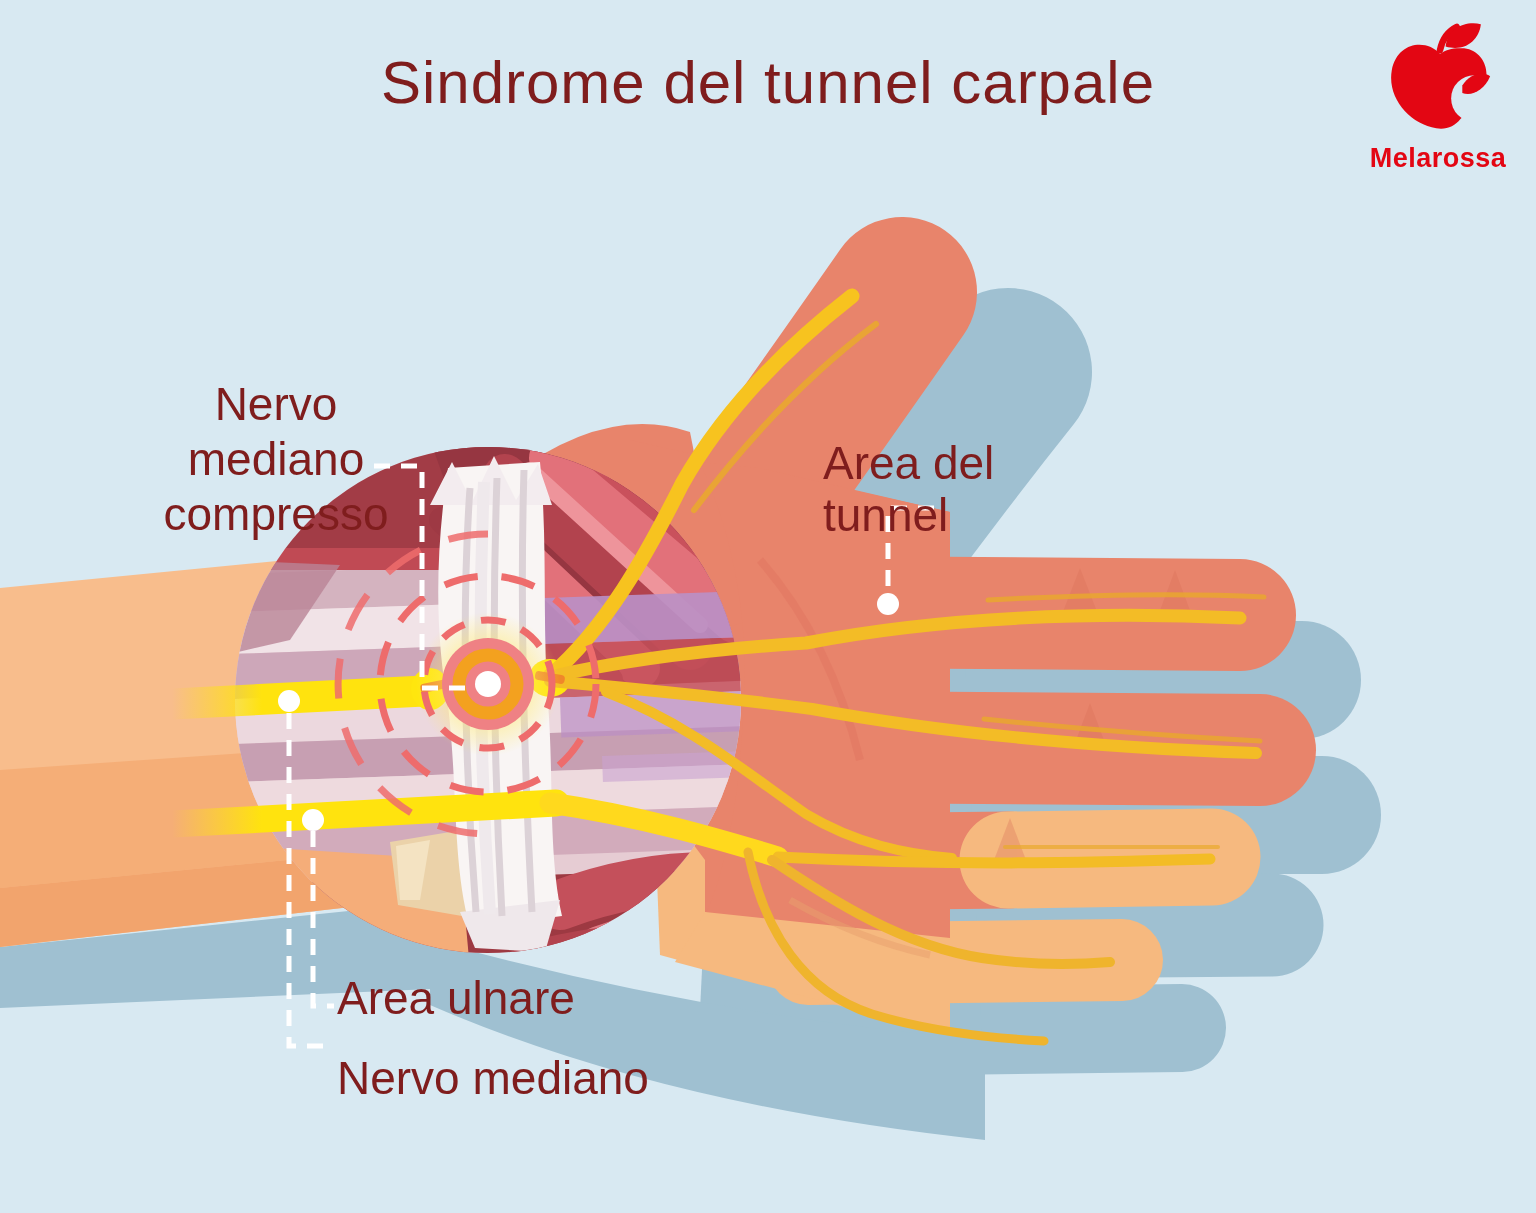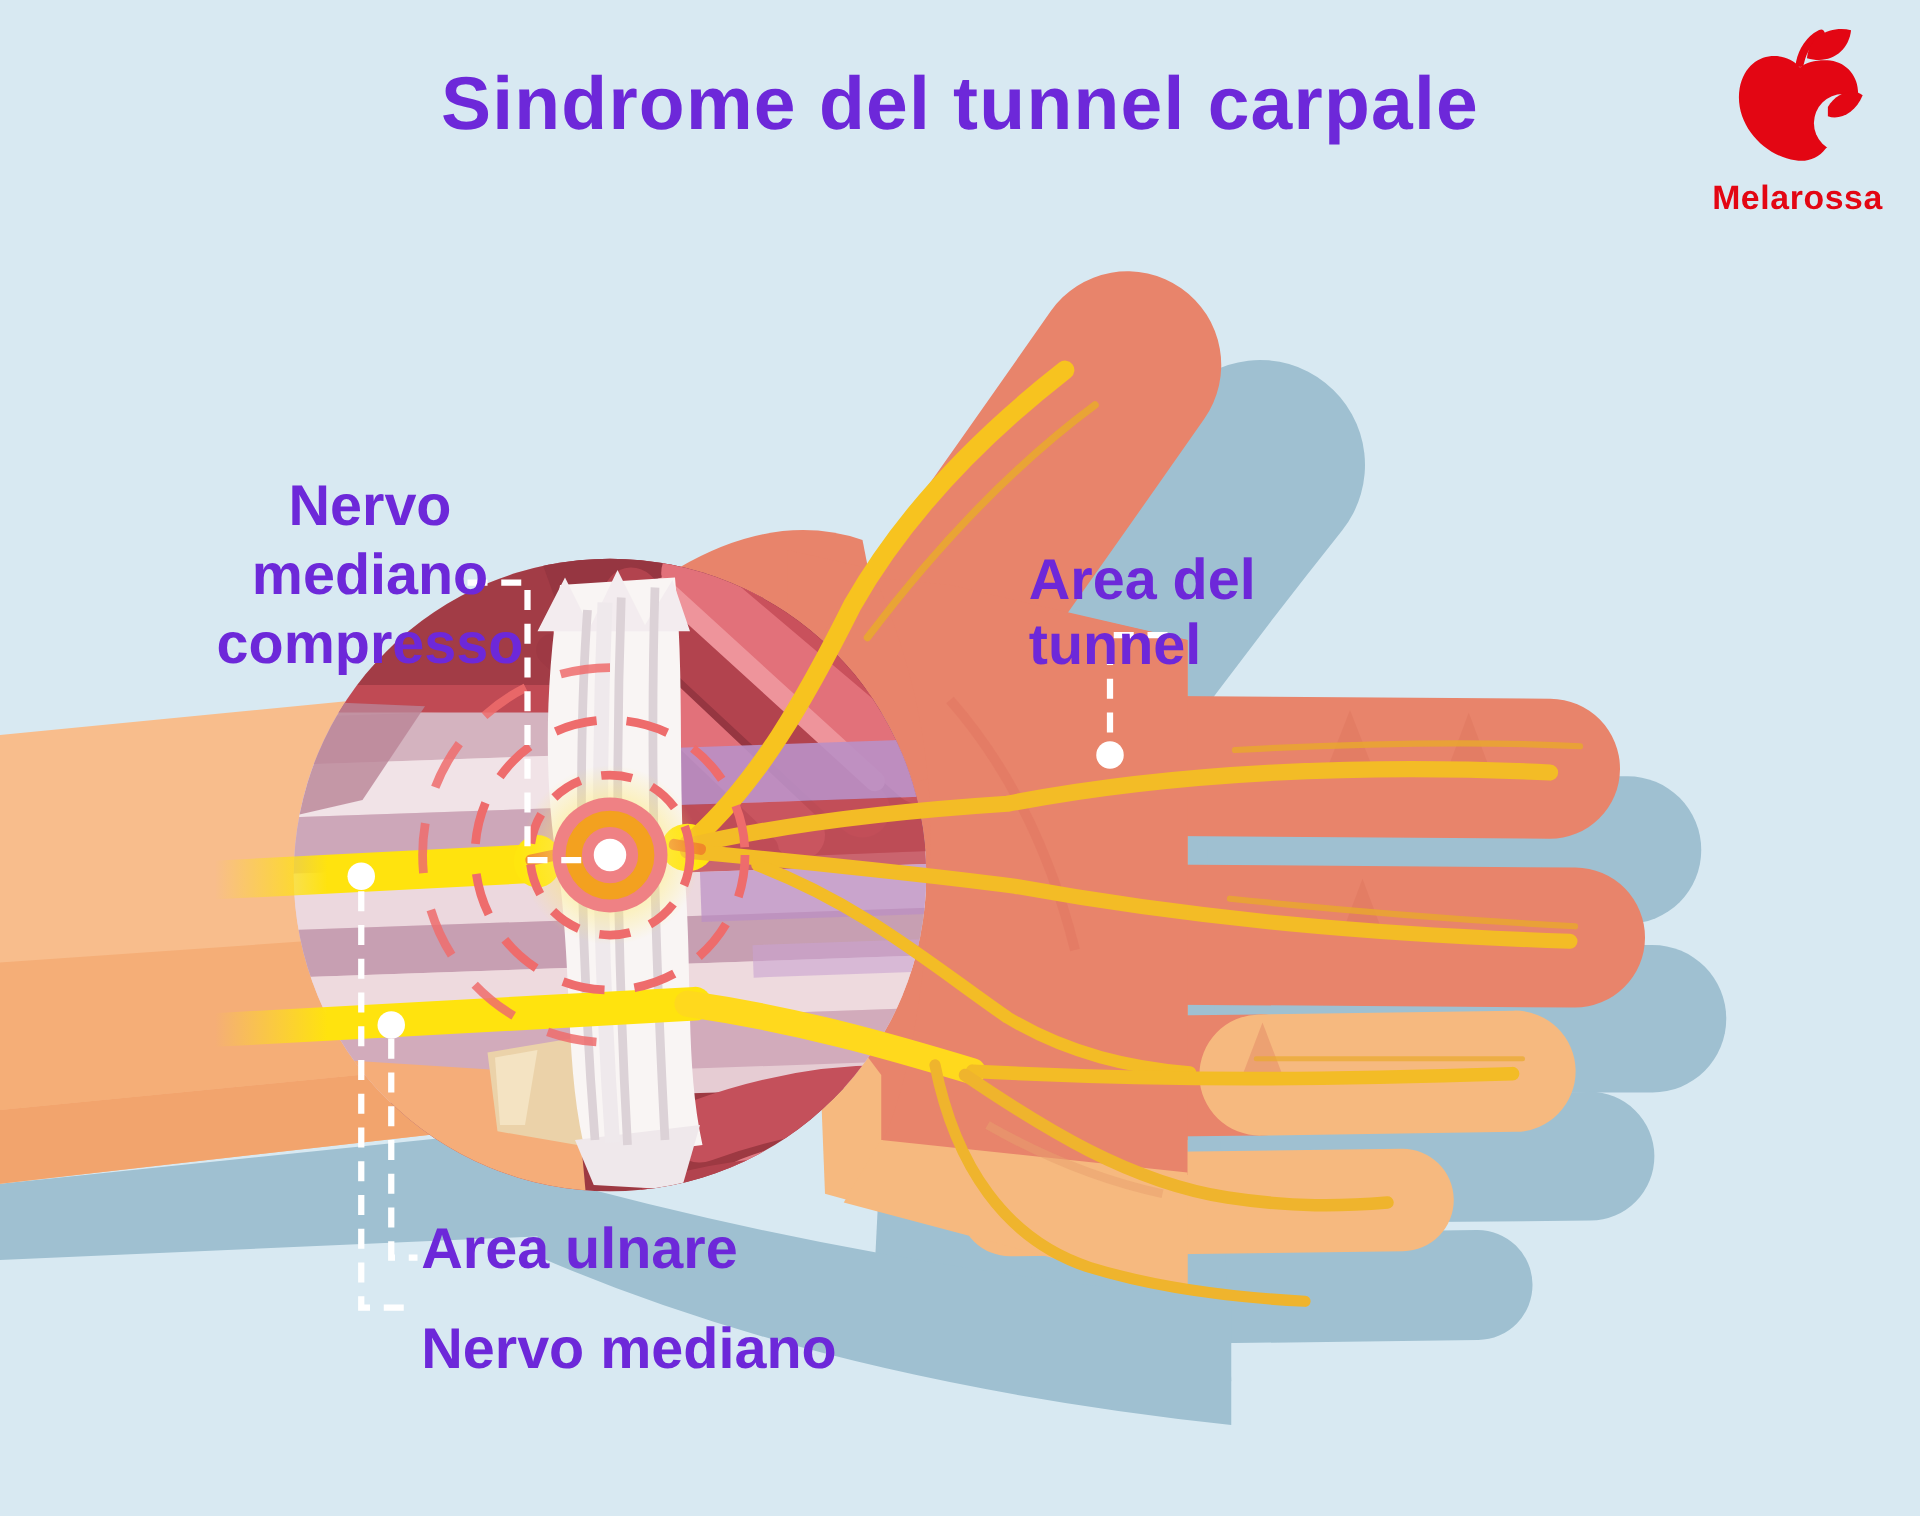--- a/index.html
+++ b/index.html
@@ -1,21 +1,21 @@
 <!DOCTYPE html>
 <html><head>
 <meta charset="utf-8">
 <style>
   html,body{margin:0;padding:0;background:#d8e9f2;}
   #stage{position:relative;width:1536px;height:1213px;overflow:hidden;background:#d8e9f2;
          font-family:"Liberation Sans","DejaVu Sans",sans-serif;}
   #art{position:absolute;left:0;top:0;width:100%;height:100%;}
-  .lbl{position:absolute;color:#6d28d9;font-weight:bold;}
+  .lbl{position:absolute;color:#7f1d1d;}
   #title{left:0;top:48px;width:100%;text-align:center;font-size:60px;letter-spacing:1px;}
-  #lbl-compresso{left:76px;top:377px;width:440px;text-align:center;font-size:46px;line-height:55px;}
+  #lbl-compresso{left:56px;top:377px;width:440px;text-align:center;font-size:46px;line-height:55px;}
   #lbl-area{left:823px;top:437px;width:400px;text-align:left;font-size:46px;line-height:52px;}
   #lbl-ulnare{left:337px;top:971px;font-size:46px;}
   #lbl-mediano{left:337px;top:1051px;font-size:46px;text-align:center;}
   #brand{position:absolute;left:1288px;top:143px;width:300px;text-align:center;
          font-size:27px;font-weight:bold;color:#e30613;letter-spacing:.5px;}
   #apple{position:absolute;left:1388px;top:20px;width:104px;height:118px;}
 </style>
 </head>
 <body>
 

